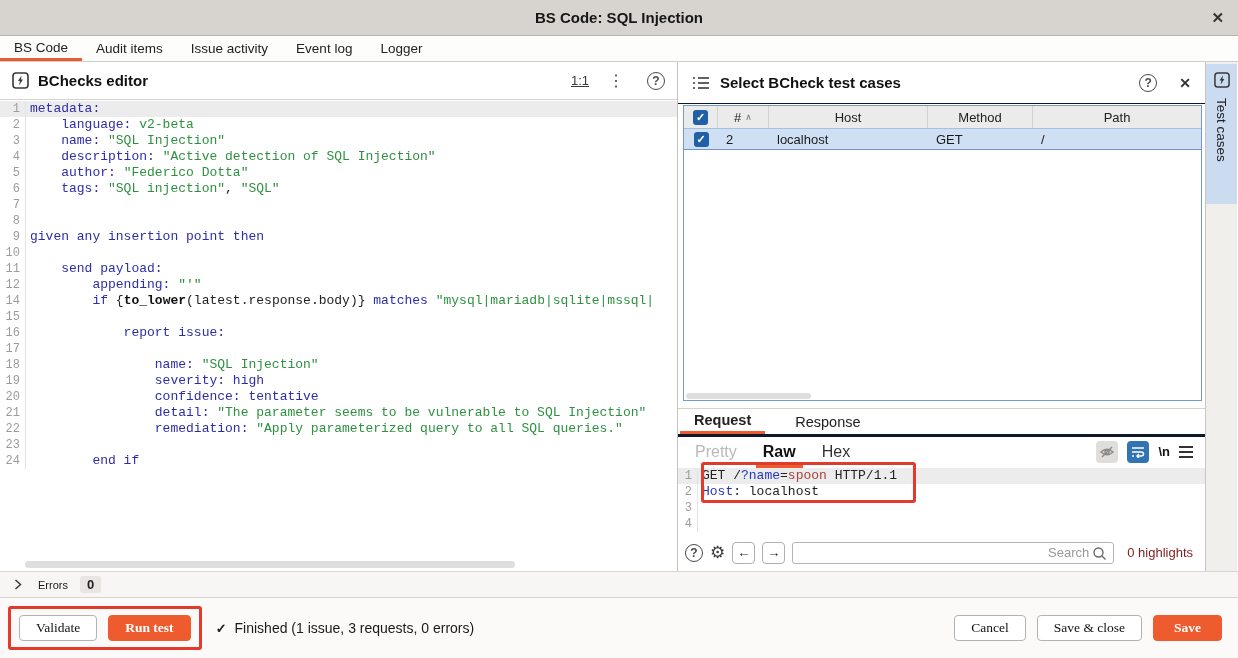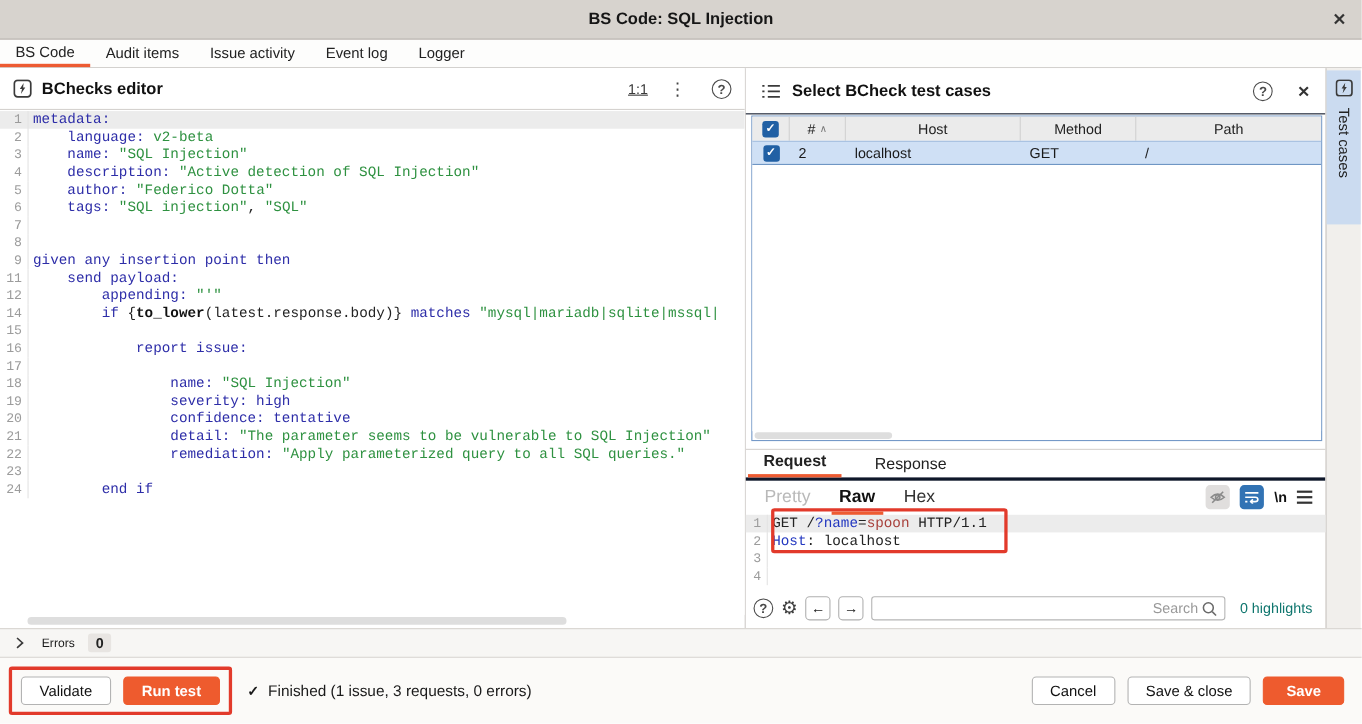--- a/index.html
+++ b/index.html
@@ -92,37 +92,37 @@
     border:3px solid #e23a2b; border-radius:3px; z-index:4; pointer-events:none; }
 
   .msg-search { height:31px; flex:none; display:flex; align-items:center; padding:0 12px 0 7px; gap:7px; }
   .arrow-btn { width:23px; height:22px; border:1px solid #b0b0b0; border-radius:4px; background:#fff;
     display:flex; align-items:center; justify-content:center; font-size:13px; color:#222; }
   .search-box { flex:1; height:22px; border:1px solid #b5b5b5; border-radius:3px; position:relative; display:flex; align-items:center; background:#fff; }
   .search-box input { border:none; outline:none; width:100%; height:100%; padding:0 24px 0 8px; font-size:13px;
     font-family:"Liberation Sans", sans-serif; color:#333; background:transparent;text-align:right; }
   .search-box input::placeholder { color:#999; }
   .mag { position:absolute; right:6px; top:3px; }
-  .highlights { font-size:13px; color:#0f766e; white-space:nowrap; margin-left:6px; }
+  .highlights { font-size:13px; color:#7f1d1d; white-space:nowrap; margin-left:6px; }
   .gear { font-size:17px; color:#3d3d3d; }
 
   
   .side-strip { width:32px; flex:none; background:#f1efec; border-left:1px solid #c9c6c2; }
   .side-tab { margin-top:2px; width:100%; height:140px; background:#cbdbf0; display:flex; flex-direction:column; align-items:center; padding-top:8px; gap:10px; }
   .side-tab .vlabel { writing-mode:vertical-rl; font-size:13.5px; color:#222; }
 
   
   .errors-bar { height:26px; flex:none; background:#f7f6f4; border-top:1px solid #d8d5d1; display:flex; align-items:center; padding-left:14px; gap:16px; }
   .errors-label { font-size:11px; color:#1a1a1a; }
   .errors-badge { background:#e8e5e2; border-radius:3px; padding:1px 7px; font-size:13px; font-weight:bold; color:#222; }
 
   
   .bottom-bar { height:61px; flex:none; background:#fbfaf8; border-top:1px solid #d8d5d1; display:flex; align-items:center; padding:0 16px 0 8px; }
   .btn { height:26px; border:1px solid #b3b3b3; border-radius:4px; background:#fff; font-size:13.5px; color:#111;
-    padding:0 16px; display:flex; align-items:center; font-family:Liberation Sans, sans-serif; }
+    padding:0 16px; display:flex; align-items:center; font-family:Liberation Serif, serif; }
   .btn.orange { background:#ee5b2e; border-color:#ee5b2e; color:#fff; font-weight:bold; }
   .annotation-red { border:3px solid #e23a2b; border-radius:3px; padding:6px 8px; display:flex; gap:11px; align-items:center; }
   .status { margin-left:14px; font-size:14px; color:#1a1a1a; display:flex; align-items:center; gap:8px; }
   .status .check { font-weight:bold; font-size:13px; }
   .right-btns { margin-left:auto; display:flex; gap:11px; }
 
   svg { display:block; }
 </style>
 </head>
 <body>
@@ -161,20 +161,21 @@
       <div class="code-editor">
           <div class="code-line hl"><span class="ln">1</span><span class="ct"><span class="tok-k">metadata:</span></span></div>
           <div class="code-line"><span class="ln">2</span><span class="ct"><span class="tok-k">    language: </span><span class="tok-s">v2-beta</span></span></div>
           <div class="code-line"><span class="ln">3</span><span class="ct"><span class="tok-k">    name: </span><span class="tok-s">"SQL Injection"</span></span></div>
           <div class="code-line"><span class="ln">4</span><span class="ct"><span class="tok-k">    description: </span><span class="tok-s">"Active detection of SQL Injection"</span></span></div>
           <div class="code-line"><span class="ln">5</span><span class="ct"><span class="tok-k">    author: </span><span class="tok-s">"Federico Dotta"</span></span></div>
           <div class="code-line"><span class="ln">6</span><span class="ct"><span class="tok-k">    tags: </span><span class="tok-s">"SQL injection"</span><span class="tok-p">, </span><span class="tok-s">"SQL"</span></span></div>
           <div class="code-line"><span class="ln">7</span><span class="ct"></span></div>
           <div class="code-line"><span class="ln">8</span><span class="ct"></span></div>
           <div class="code-line"><span class="ln">9</span><span class="ct"><span class="tok-k">given any insertion point then</span></span></div>
+          <div class="code-line"><span class="ln">10</span><span class="ct"></span></div>
           <div class="code-line"><span class="ln">11</span><span class="ct"><span class="tok-k">    send payload:</span></span></div>
           <div class="code-line"><span class="ln">12</span><span class="ct"><span class="tok-k">        appending: </span><span class="tok-s">"'"</span></span></div>
           <div class="code-line"><span class="ln">14</span><span class="ct"><span class="tok-k">        if </span><span class="tok-p">{</span><span class="tok-f">to_lower</span><span class="tok-p">(latest.response.body)} </span><span class="tok-k">matches </span><span class="tok-s">"mysql|mariadb|sqlite|mssql|</span></span></div>
           <div class="code-line"><span class="ln">15</span><span class="ct"></span></div>
           <div class="code-line"><span class="ln">16</span><span class="ct"><span class="tok-k">            report issue:</span></span></div>
           <div class="code-line"><span class="ln">17</span><span class="ct"></span></div>
           <div class="code-line"><span class="ln">18</span><span class="ct"><span class="tok-k">                name: </span><span class="tok-s">"SQL Injection"</span></span></div>
           <div class="code-line"><span class="ln">19</span><span class="ct"><span class="tok-k">                severity: high</span></span></div>
           <div class="code-line"><span class="ln">20</span><span class="ct"><span class="tok-k">                confidence: tentative</span></span></div>
           <div class="code-line"><span class="ln">21</span><span class="ct"><span class="tok-k">                detail: </span><span class="tok-s">"The parameter seems to be vulnerable to SQL Injection"</span></span></div>

